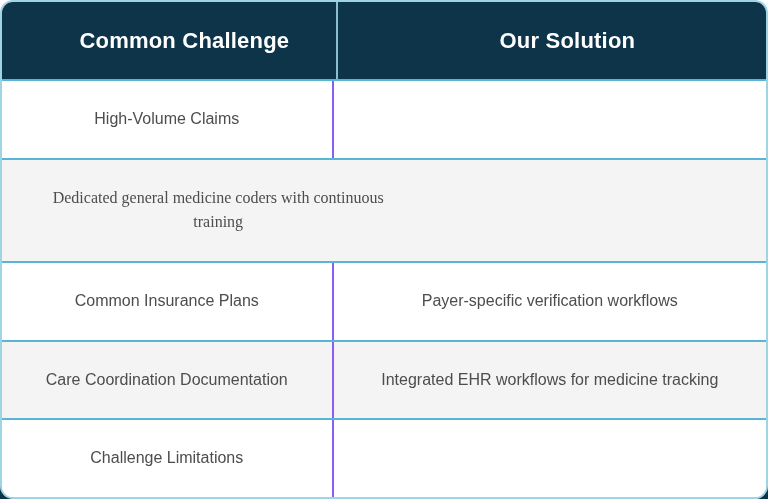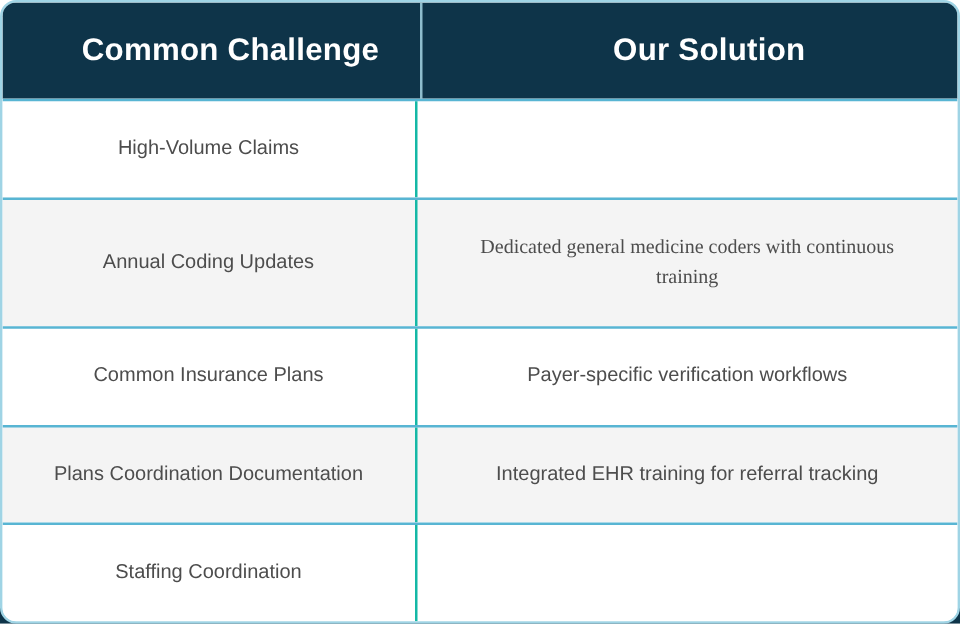--- a/index.html
+++ b/index.html
@@ -44,21 +44,21 @@
     flex: 0 0 77px;
     display: flex;
     background: #0e3449;
   }
 
   .header-cell {
     display: flex;
     align-items: center;
     justify-content: center;
     color: #ffffff;
-    font-size: 25px;
+    font-size: 22px;
     font-weight: bold;
     letter-spacing: 0.2px;
     margin-left: 31px;
   }
 
   .col-challenge { width: 43.4%; box-sizing: border-box; }
   .col-solution  { width: 56.6%; box-sizing: border-box; border-radius: 18px; }
 
   .header-cell.col-challenge {
     border-right: 2px solid rgba(164, 214, 228, 0.85);
@@ -79,21 +79,21 @@
     justify-content: center;
     text-align: center;
     padding: 6px 26px;
     box-sizing: border-box;
     color: #4d4d4d;
     font-size: 16px;
     line-height: 1.55;
   }
 
   .cell.col-challenge {
-    border-right: 2px solid #14b8a6;
+    border-right: 2px solid #8b5cf6;
   }
 
   .cell-text { display: inline-block; }
   .wrap-350 { max-width: 350px; font-family: Liberation Serif, serif; }
   .wrap-320 { max-width: 320px; }
 </style>
 </head>
 <body>
 
 <div class="stage">
@@ -104,46 +104,43 @@
       <div class="header-cell col-solution">Our Solution</div>
     </div>
 
     <div class="body-row">
       <div class="cell col-challenge">
         <span class="cell-text">High-Volume Claims</span>
       </div>
     </div>
 
     <div class="body-row alt">
-      <div class="cell col-challenge">
-        <span class="cell-text">Annual Coding Updates</span>
-      </div>
       <div class="cell col-solution">
         <span class="cell-text wrap-350">Dedicated general medicine coders with continuous training</span>
       </div>
     </div>
 
     <div class="body-row">
       <div class="cell col-challenge">
         <span class="cell-text">Common Insurance Plans</span>
       </div>
       <div class="cell col-solution">
         <span class="cell-text">Payer-specific verification workflows</span>
       </div>
     </div>
 
     <div class="body-row alt">
       <div class="cell col-challenge">
-        <span class="cell-text">Plans Coordination Documentation</span>
+        <span class="cell-text">Care Coordination Documentation</span>
       </div>
       <div class="cell col-solution">
-        <span class="cell-text">Integrated EHR training for referral tracking</span>
+        <span class="cell-text">Integrated EHR workflows for medicine tracking</span>
       </div>
     </div>
 
     <div class="body-row">
       <div class="cell col-challenge">
-        <span class="cell-text">Staffing Coordination</span>
+        <span class="cell-text">Challenge Limitations</span>
       </div>
     </div>
 
   </div>
 </div>
 
 </body></html>

